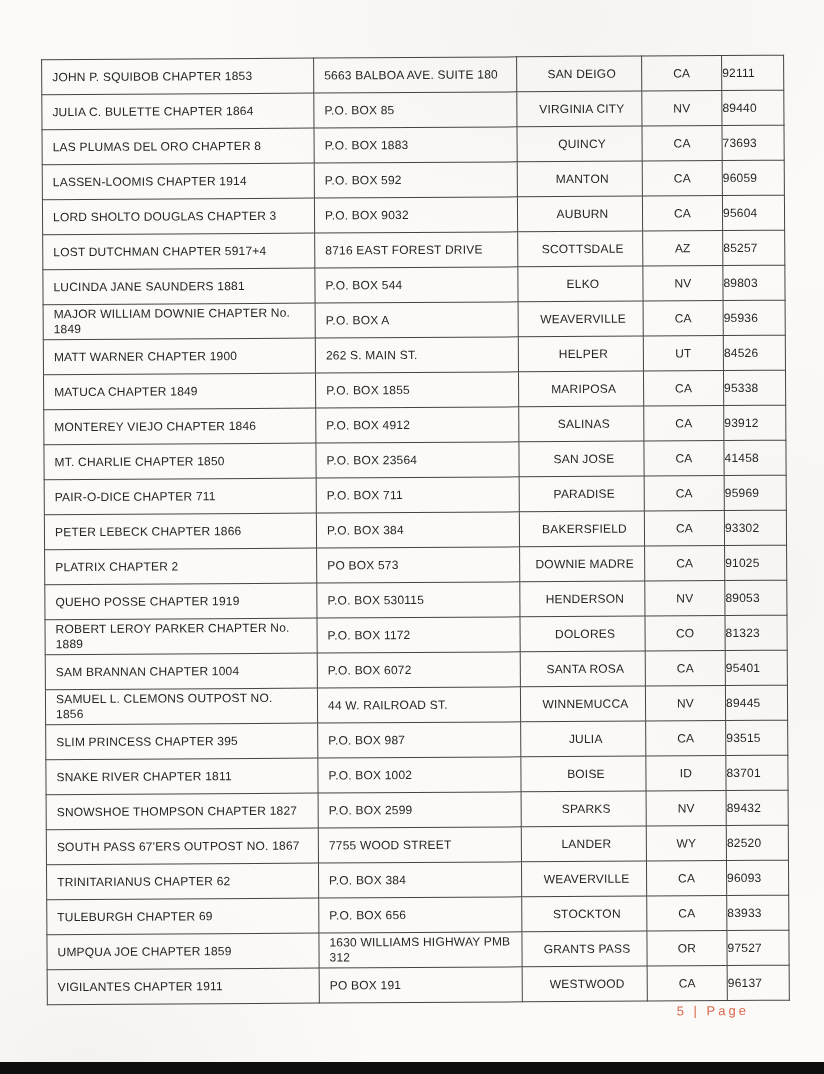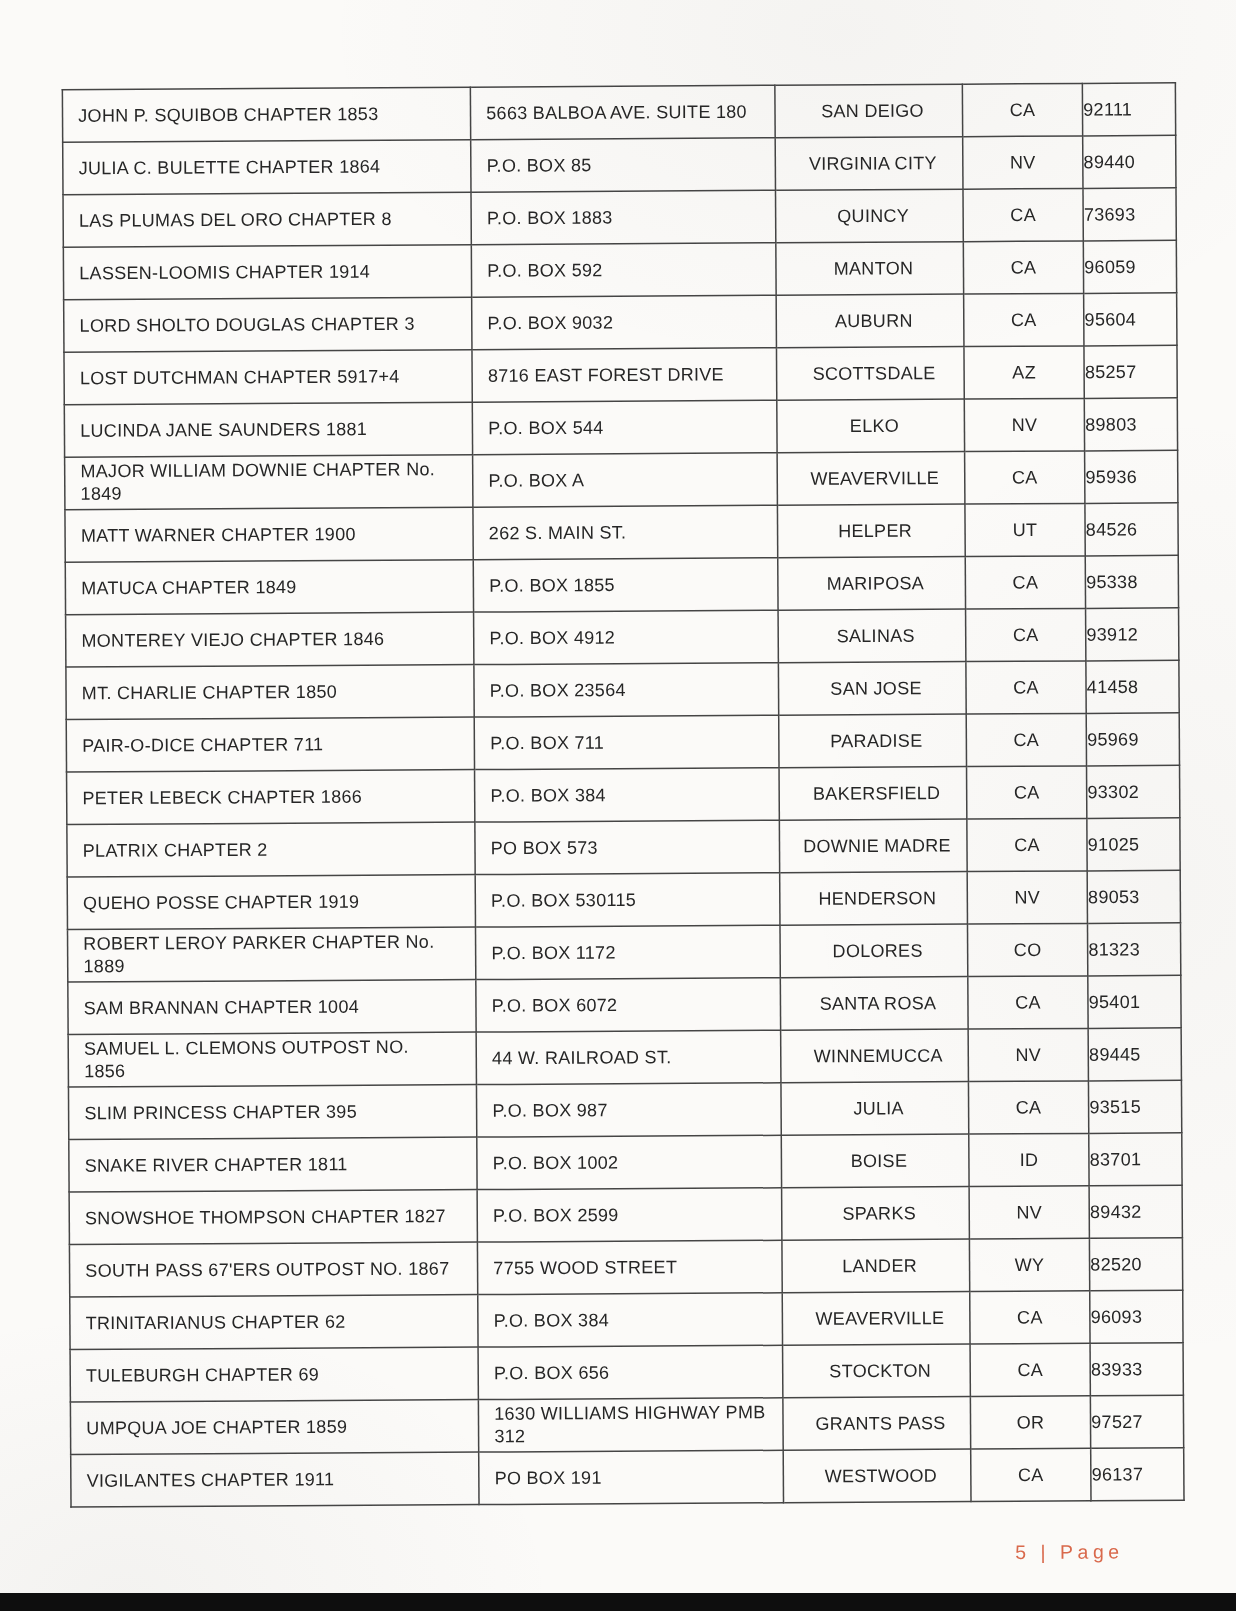--- a/index.html
+++ b/index.html
@@ -46,21 +46,21 @@
     color:var(--ink);
     overflow:hidden;
   }
   td.c-chapter{padding:2px 14px 2px 10px;}
   td.c-address{padding:2px 8px 2px 10px;}
   td.c-city{padding:2px 4px 2px 9px;text-align:center;}
   td.c-state{text-align:center;padding:2px 2px;}
   td.c-zip{text-align:left;padding:2px 0;}
   .footer{
     position:absolute;
-    top:1029px;
+    top:1005px;
     right:78px;
     font-size:13px;
     letter-spacing:3px;
     color:var(--accent);
   }
   .scan-bar{
     position:absolute;
     left:0;bottom:0;
     width:824px;height:12px;
     background:var(--scanbar);

